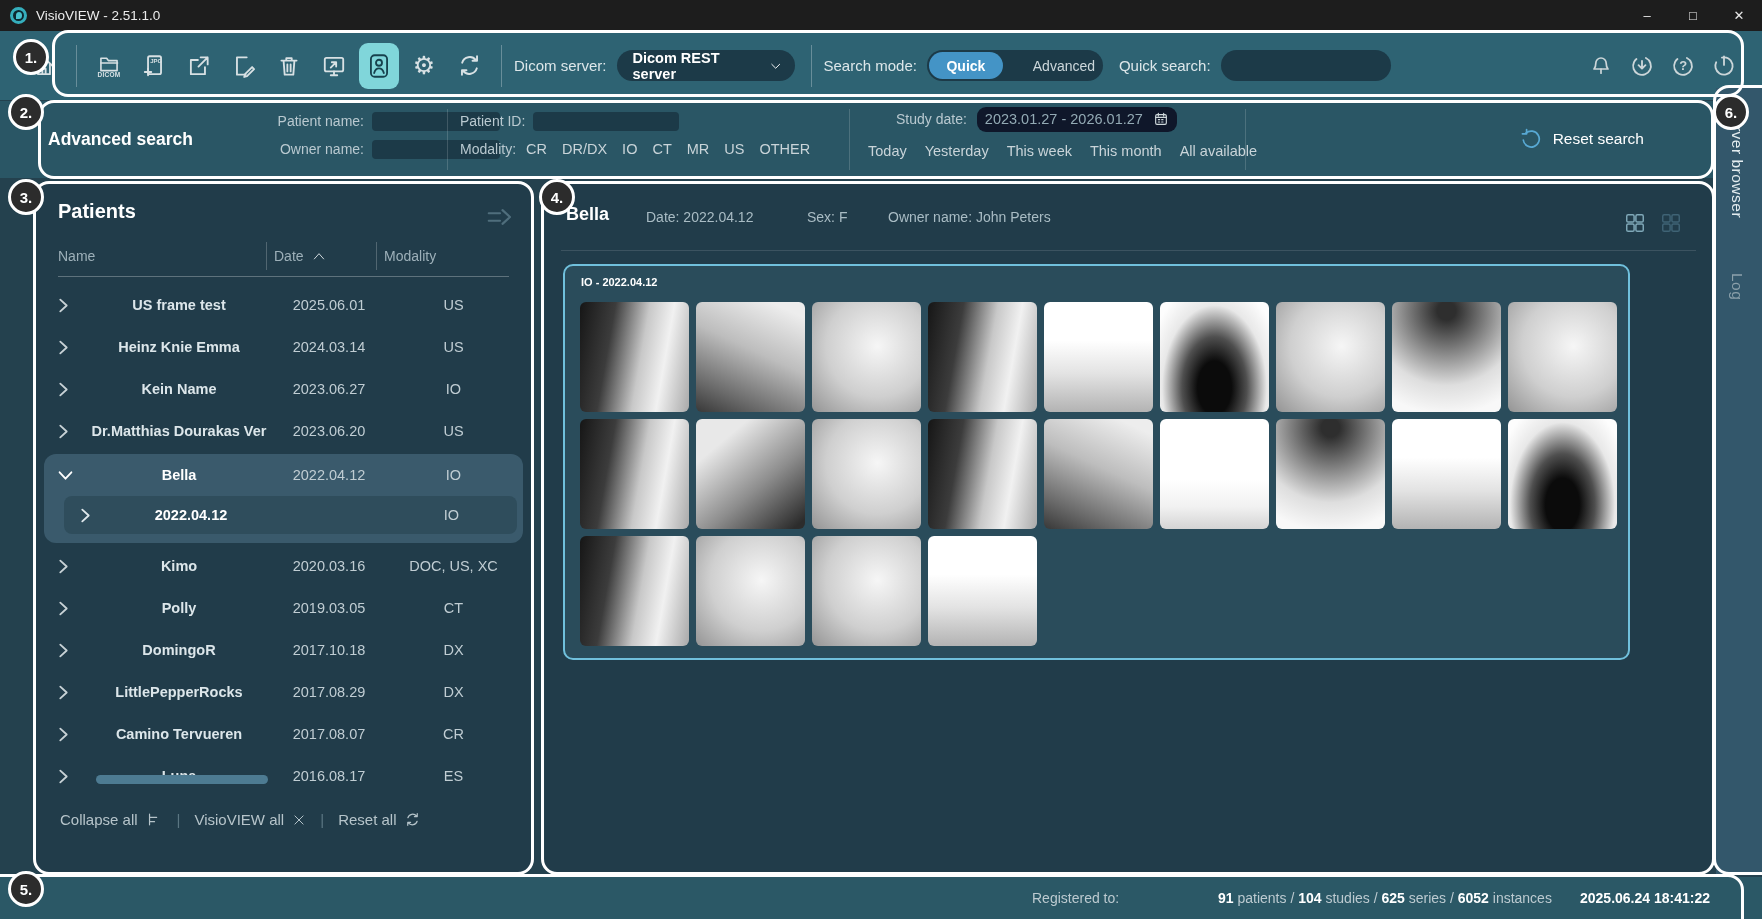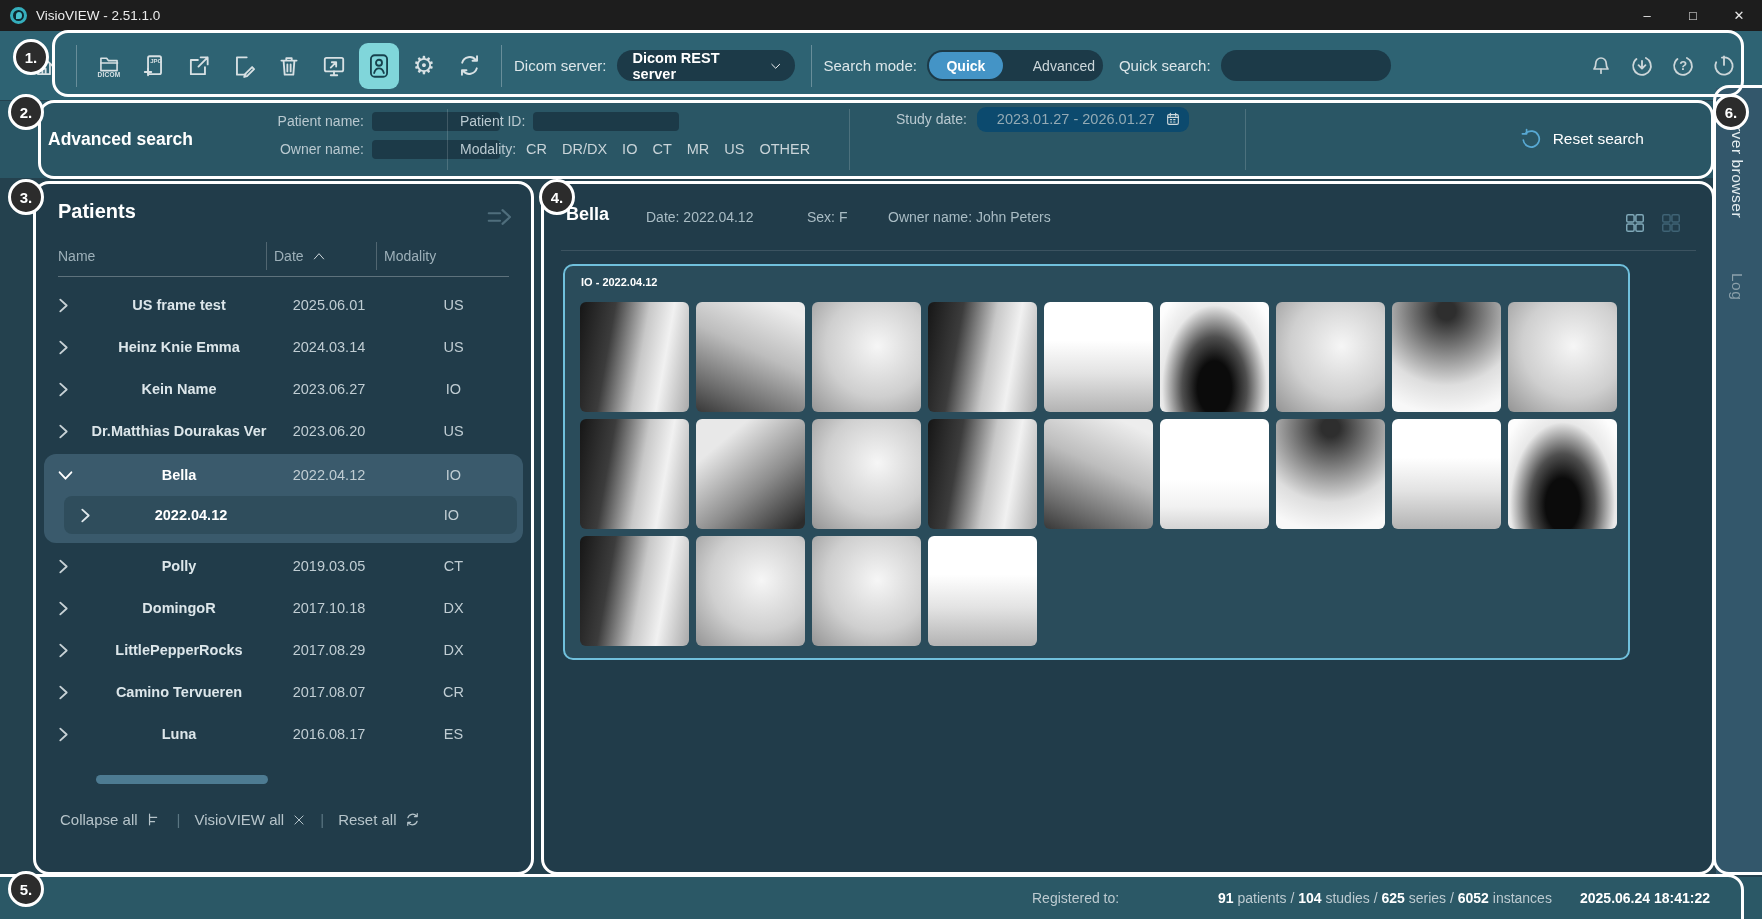--- a/index.html
+++ b/index.html
@@ -34,21 +34,21 @@
   .rbtn { width:32px; height:32px; display:flex; align-items:center; justify-content:center; }
 
   
   #advpanel { position:absolute; left:0; top:101px; width:1714px; height:77px; background:#2a5665; }
   #adv-title { position:absolute; left:48px; top:28px; font-size:17.5px; font-weight:bold; color:#fff; }
   .adv-row { position:absolute; height:20px; display:flex; align-items:center; }
   .alabel { font-size:14px; color:#b9c9d0; }
   .ainput { background:#1c3a48; border:none; outline:none; border-radius:4px; height:19px; color:#dfe8ec; padding:0 6px; font-family:inherit; font-size:13px; }
   .vdiv { position:absolute; top:8px; height:61px; width:1px; background:rgba(255,255,255,.16); }
   .chips { display:flex; gap:15px; font-size:14.5px; color:#c9d4d9; }
-  #datefield { background:#0c4a6e; border-radius:9px; height:25px; display:flex; align-items:center; padding:0 8px 0 20px; gap:10px; color:#93aab4; font-size:14.5px; }
+  #datefield { background:#0f172a; border-radius:9px; height:25px; display:flex; align-items:center; padding:0 8px 0 8px; gap:10px; color:#93aab4; font-size:14.5px; }
   #resetsearch { position:absolute; right:70px; top:26px; display:flex; align-items:center; gap:10px; color:#fff; font-size:15.5px; }
   #resetsearch .blue { color:#58a9d4; }
 
   
   .panel { position:absolute; background:#213c4a; border-radius:4px; }
   #patients-panel { left:36px; top:184px; width:495px; height:688px; }
   #study-panel   { left:545px; top:184px; width:1167px; height:688px; }
 
   
   #p-title { position:absolute; left:22px; top:16px; font-size:20px; font-weight:bold; color:#fff; }
@@ -274,20 +274,29 @@
 
   <div class="adv-row" style="left:896px; top:8px; gap:10px;">
     <span class="alabel">Study date:</span>
     <div id="datefield">
       <span>2023.01.27  -  2026.01.27</span>
       <svg class="ic" width="16" height="16" viewBox="0 0 24 24" stroke-width="1.8" style="color:#cfd9dc">
           <rect x="4" y="5.5" width="16" height="14.5" rx="2"></rect>
           <path d="M8 3.5v4 M16 3.5v4 M4 9.5h16 M8 13h2 M13 13h2 M8 16.5h2 M13 16.5h2"></path>
         </svg>
     </div>
+  </div>
+  <div class="adv-row" style="left:868px; top:40px;">
+    <div class="chips" id="date-filters" style="gap:18px;">
+        <span>Today</span>
+        <span>Yesterday</span>
+        <span>This week</span>
+        <span>This month</span>
+        <span>All available</span>
+      </div>
   </div>
 
   <div class="vdiv" style="left:1245px;"></div>
 
   <div id="resetsearch">
     <svg class="ic blue" width="24" height="24" viewBox="0 0 24 24" stroke-width="2.2">
         <path d="M6.8 6.2A8 8 0 1 1 4.3 13"></path>
         <path d="M7.6 2.6v4.2H3.4"></path>
       </svg>
     <span>Reset search</span>
@@ -366,20 +375,30 @@
         <div class="pchild">
           <span class="chev">
             <svg class="ic" width="11" height="15" viewBox="0 0 10 14" stroke-width="2.6">
               <path d="M2 1.5 8 7l-6 5.5"></path>
             </svg>
           </span>
           <span class="nm">2022.04.12</span>
           <span class="dt"></span>
           <span class="md">IO</span>
         </div>
+      </div>
+      <div class="prow">
+        <span class="chev">
+          <svg class="ic" width="11" height="15" viewBox="0 0 10 14" stroke-width="2.6">
+            <path d="M2 1.5 8 7l-6 5.5"></path>
+          </svg>
+        </span>
+        <span class="nm">Kimo</span>
+        <span class="dt">2020.03.16</span>
+        <span class="md">DOC, US, XC</span>
       </div>
       <div class="prow">
         <span class="chev">
           <svg class="ic" width="11" height="15" viewBox="0 0 10 14" stroke-width="2.6">
             <path d="M2 1.5 8 7l-6 5.5"></path>
           </svg>
         </span>
         <span class="nm">Polly</span>
         <span class="dt">2019.03.05</span>
         <span class="md">CT</span>

